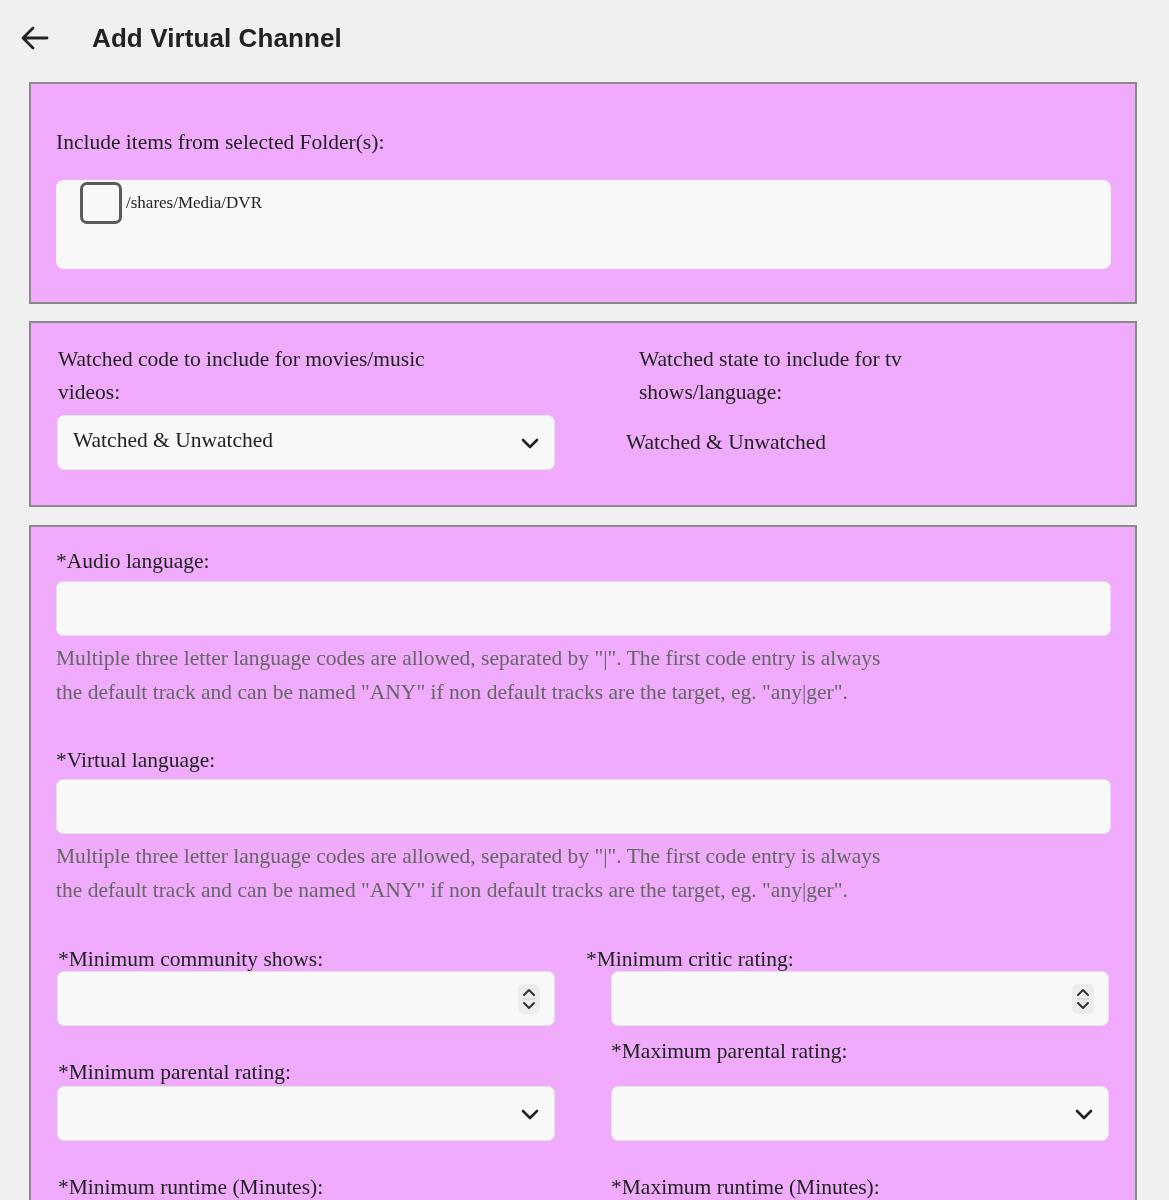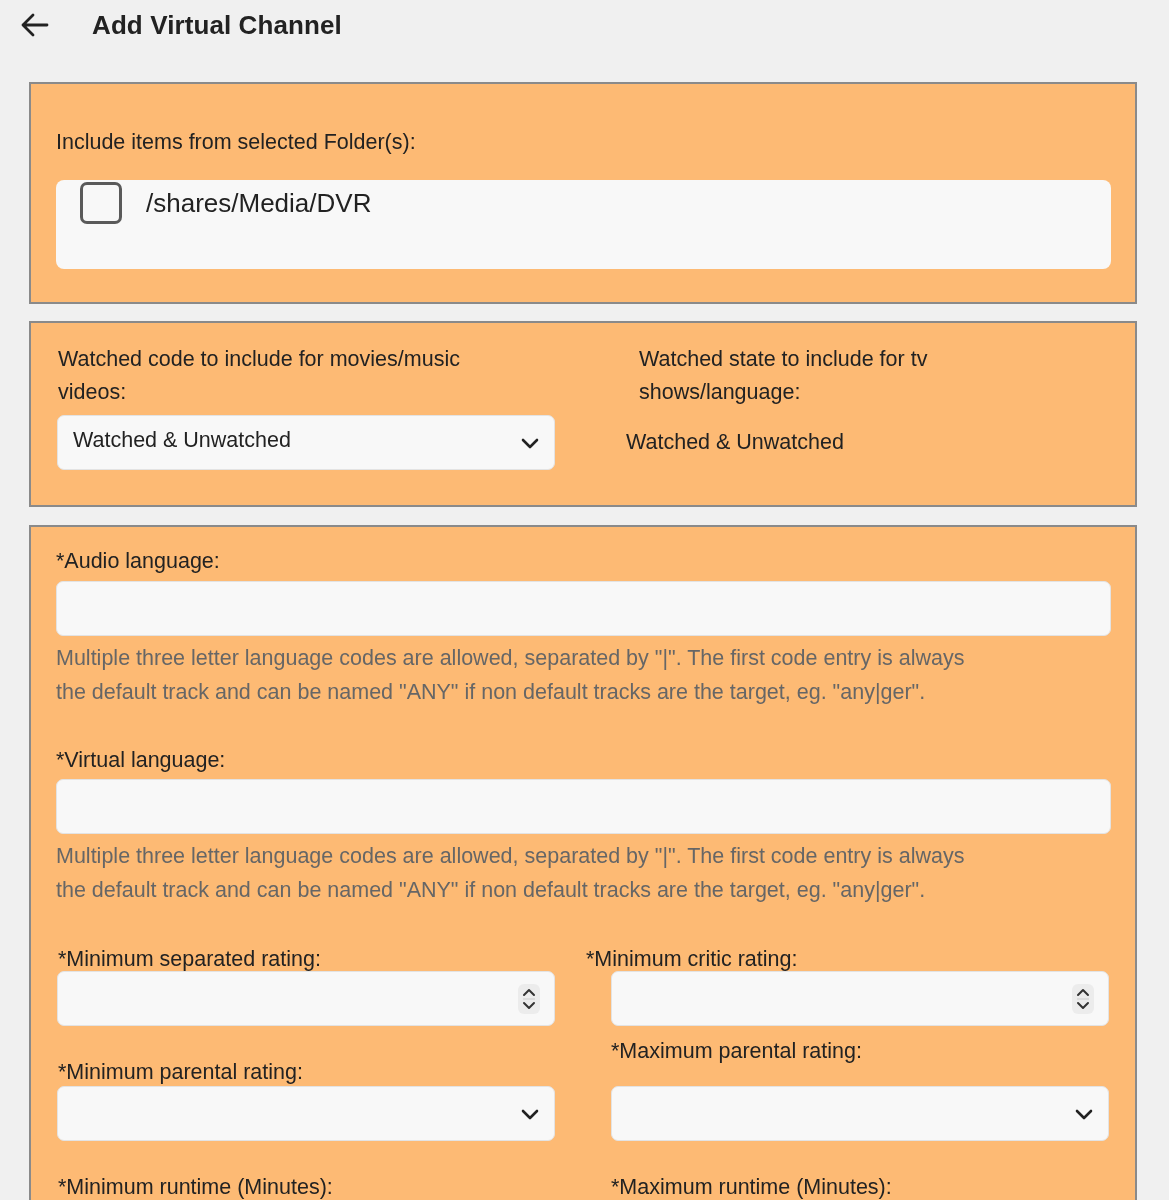--- a/index.html
+++ b/index.html
@@ -3,53 +3,53 @@
   <meta charset="utf-8">
   <style>
     * { box-sizing: border-box; margin: 0; padding: 0; }
     html, body {
       width: 1169px; height: 1200px; overflow: hidden;
       background: #f0f0f0;
       font-family: "Liberation Sans", "DejaVu Sans", sans-serif;
       color: #222;
     }
     .header {
-      position: absolute; left: 0; top: 3px; width: 1169px; height: 48px;
+      position: absolute; left: 0; top: 16px; width: 1169px; height: 48px;
     }
     .back-btn {
       position: absolute; left: 18px; top: 6px; width: 32px; height: 32px;
       display: flex; align-items: center; justify-content: center; cursor: pointer;
     }
     .page-title {
       position: absolute; left: 92px; top: 7px;
       font-size: 26px; font-weight: bold; color: #222; letter-spacing: 0.1px;
     }
     .panel {
       position: absolute; left: 29px; width: 1108px;
-      border: 2px solid #8a8a8a; background: #fdba74;
+      border: 2px solid #8a8a8a; background: #f0abfc; font-family: Liberation Serif, serif;
     }
     .label {
       position: absolute; font-size: 21.5px; color: #222; line-height: 33px;
     }
     .help {
       position: absolute; font-size: 21.5px; color: #666; line-height: 34px;
     }
     .folder-list {
       position: absolute; left: 25px; top: 96px; width: 1055px; height: 89px;
       background: #f8f8f8; border-radius: 8px;
     }
     .folder-item {
       position: absolute; left: 24px; height: 40px; display: flex; align-items: center;
     }
     .checkbox {
       width: 42px; height: 42px; border: 3px solid #5a5a5a; border-radius: 7px;
       background: #f8f8f8; cursor: pointer; flex: none;
     }
     .folder-label {
-      margin-left: 24px; font-size: 26px; color: #222;
+      margin-left: 4px; font-size: 17px; color: #222;
     }
     .input {
       position: absolute; background: #f8f8f8; border: 1.5px solid #e3e3e3;
       border-radius: 7px; height: 55px; cursor: text;
     }
     .select-value {
       position: absolute; left: 15px; top: 12px; font-size: 21.5px; color: #222;
     }
     .chevron {
       position: absolute; right: 14px; top: 17px; width: 20px; height: 20px;
@@ -111,21 +111,21 @@
     <div>the default track and can be named "ANY" if non default tracks are the target, eg. "any|ger".</div>
   </div>
 
   <div class="label" style="left:25px; top:217px;">*Virtual language:</div>
   <div class="input" style="left:25px; top:252px; width:1055px;"></div>
   <div class="help" style="left:25px; top:312px;">
     <div>Multiple three letter language codes are allowed, separated by "|". The first code entry is always</div>
     <div>the default track and can be named "ANY" if non default tracks are the target, eg. "any|ger".</div>
   </div>
 
-  <div class="label" style="left:27px; top:416px;">*Minimum separated rating:</div>
+  <div class="label" style="left:27px; top:416px;">*Minimum community shows:</div>
   <div class="input" style="left:26px; top:444px; width:498px;">
     <div class="spinner">
       <svg width="22" height="30" viewBox="0 0 22 30">
         <path d="M6 11 L11 6 L16 11" fill="none" stroke="#333" stroke-width="2" stroke-linecap="round" stroke-linejoin="round"></path>
         <line x1="5" y1="15" x2="17" y2="15" stroke="#ccc" stroke-width="1"></line>
         <path d="M6 19 L11 24 L16 19" fill="none" stroke="#333" stroke-width="2" stroke-linecap="round" stroke-linejoin="round"></path>
       </svg>
     </div>
   </div>
 

